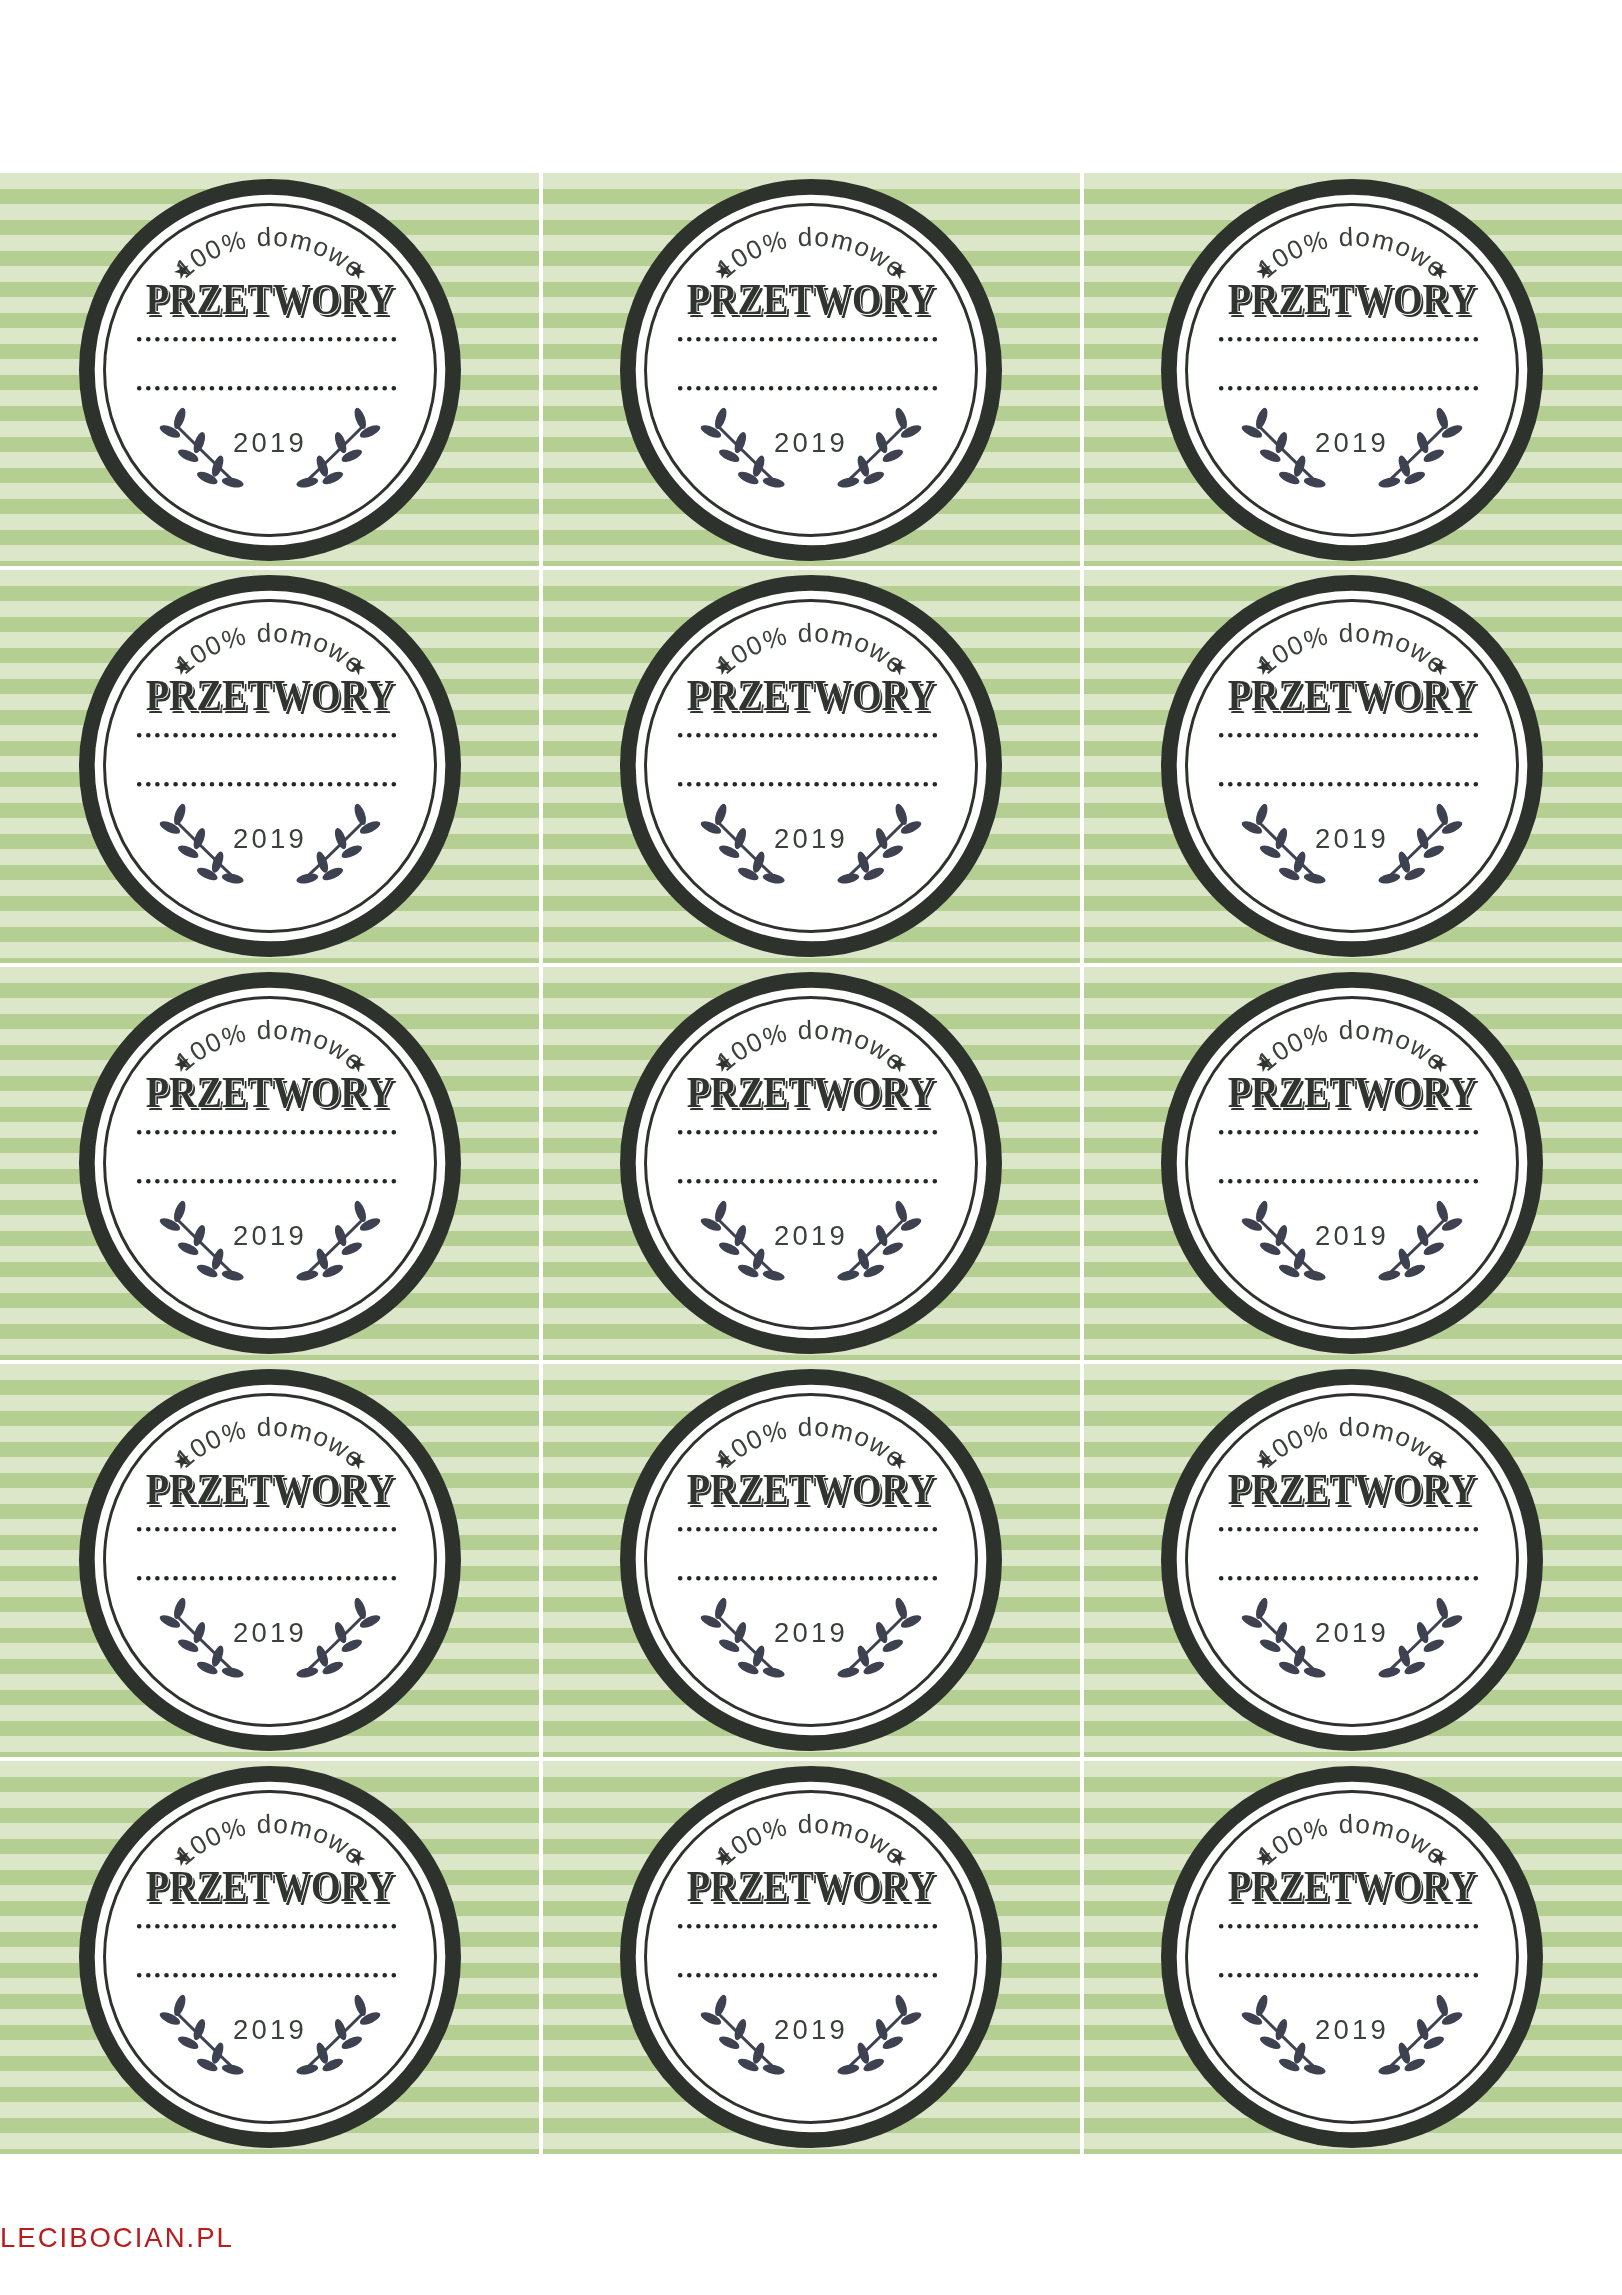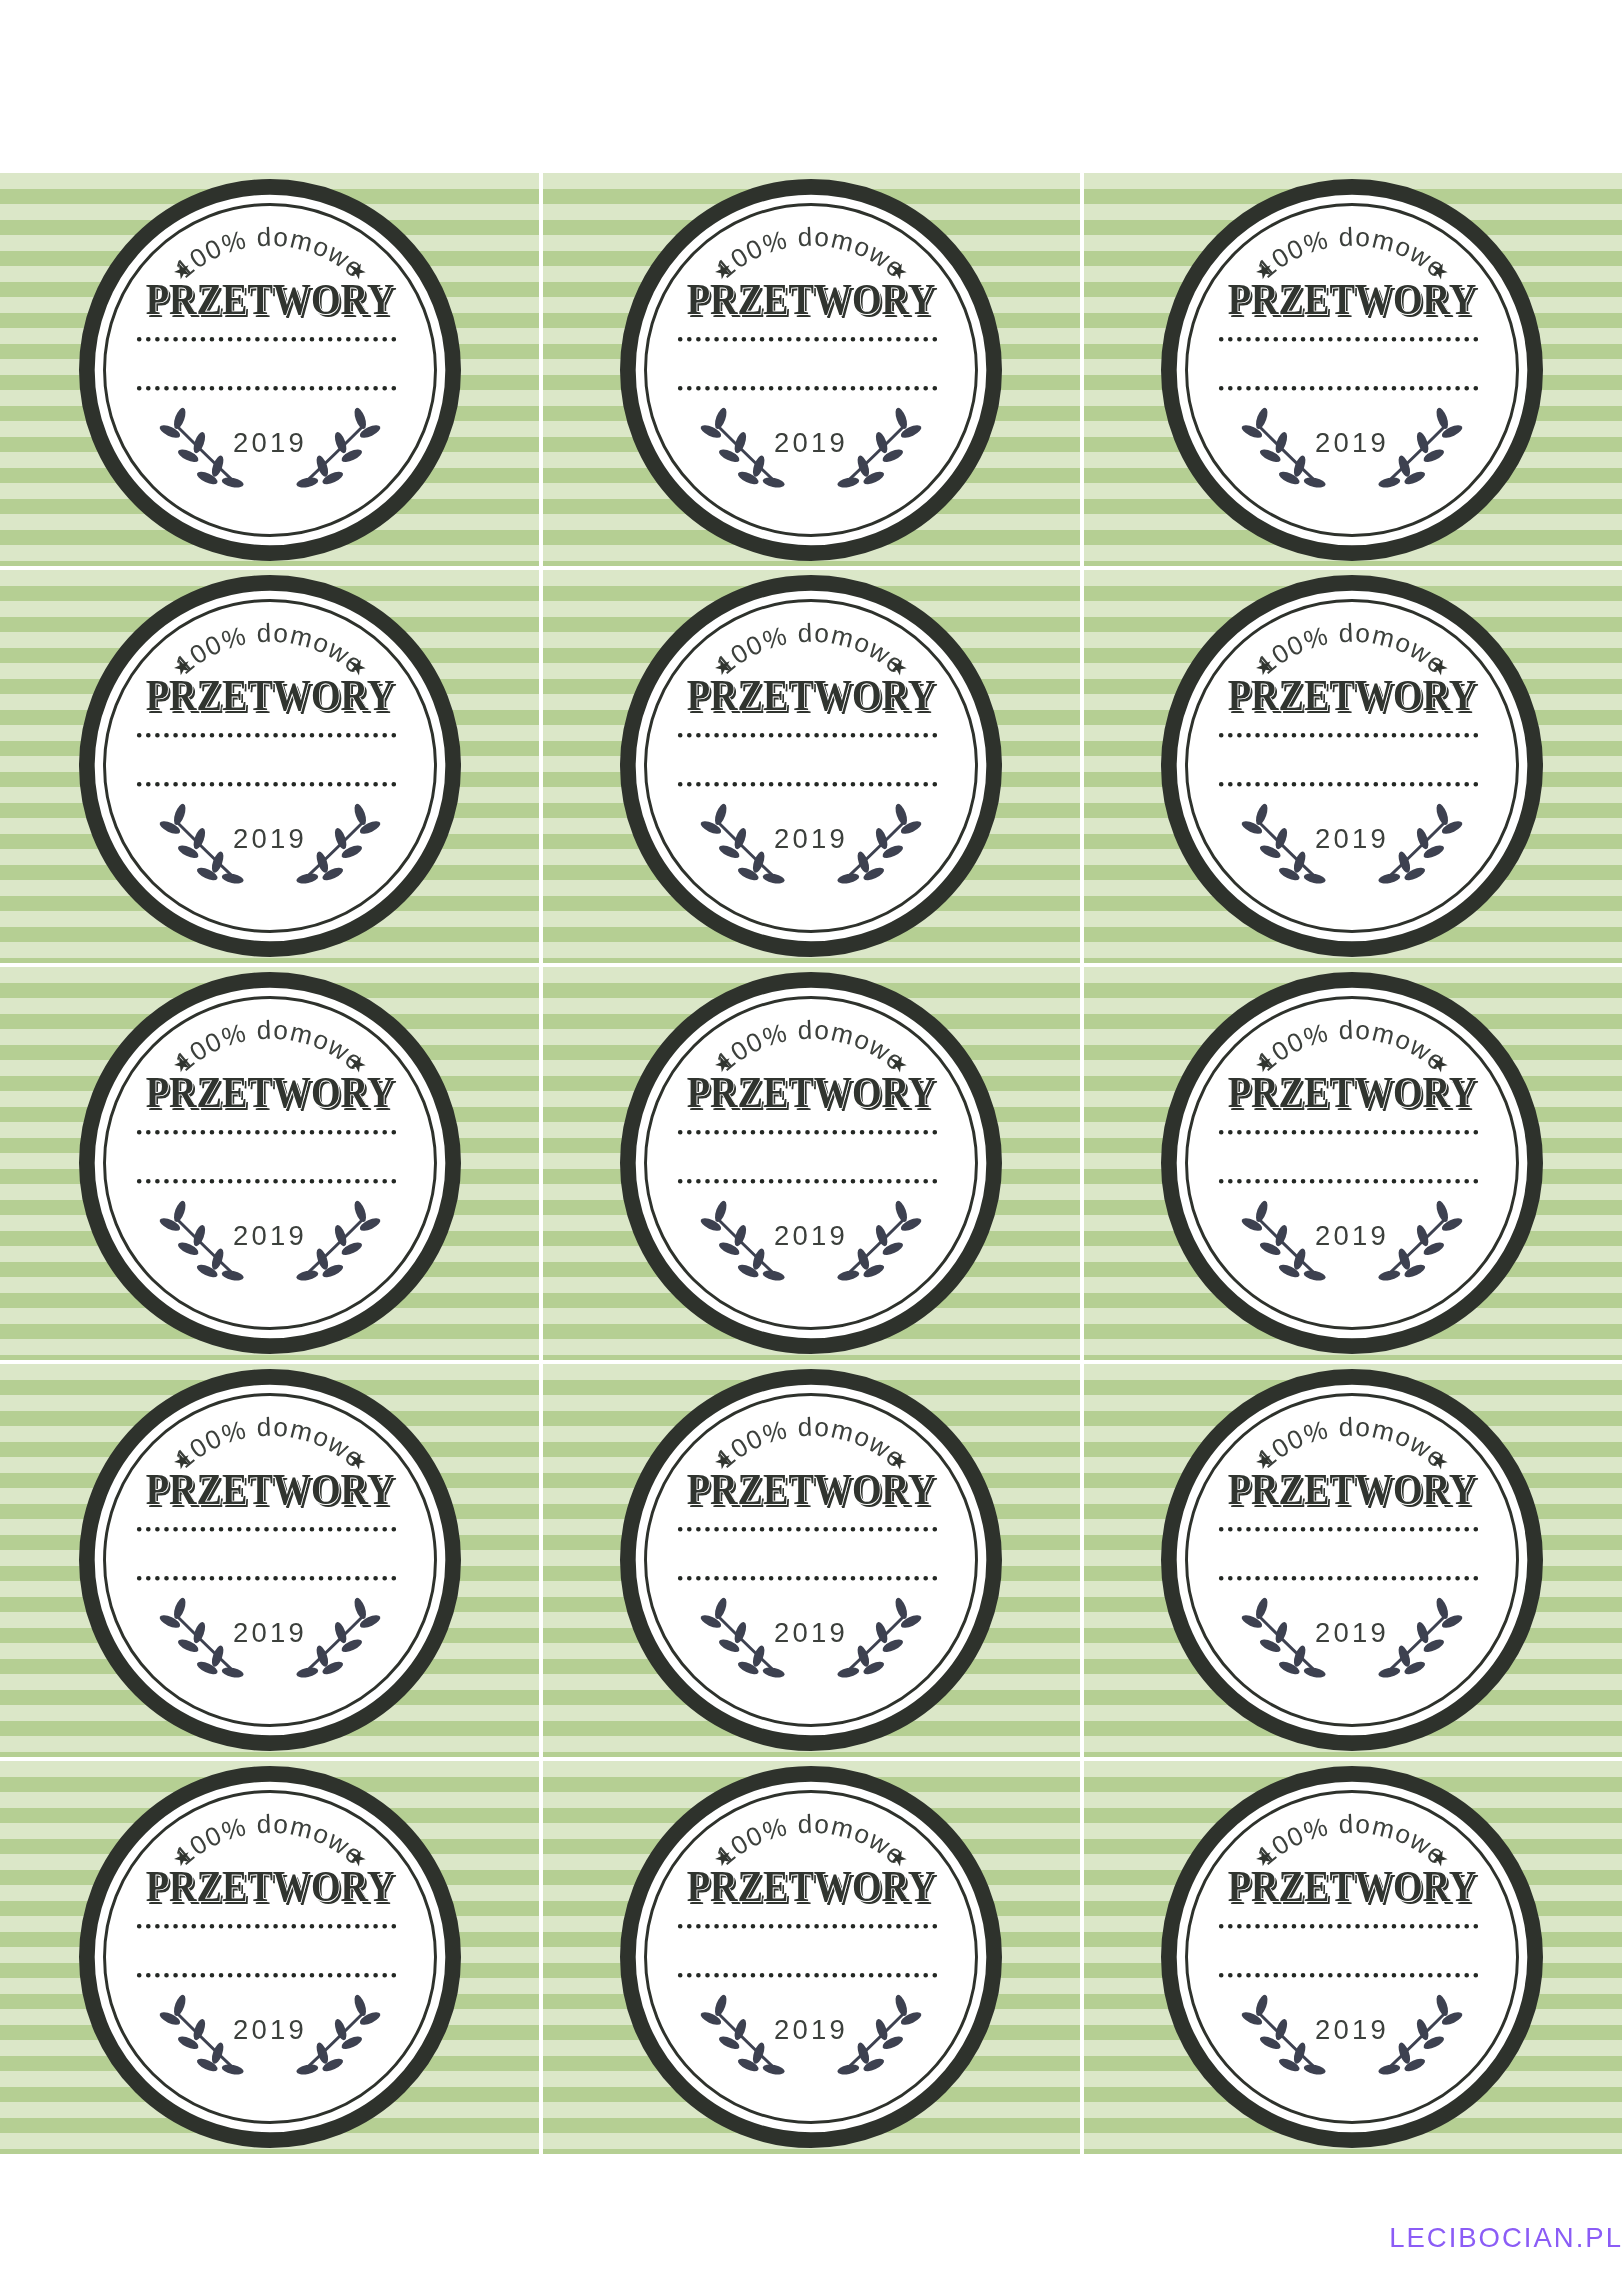--- a/index.html
+++ b/index.html
@@ -16,22 +16,22 @@
   .inner-ring{fill:none;stroke:#2e322c;stroke-width:4.5;}
   .arc-text{font-family:"Liberation Sans",sans-serif;font-size:40px;fill:#3c403c;letter-spacing:2px;}
   .star{font-family:"DejaVu Sans",sans-serif;font-size:32px;fill:#30342f;text-anchor:middle;}
   .title-main{font-family:"Liberation Serif",serif;font-weight:700;font-size:68px;fill:#30342f;
               stroke:#ffffff;stroke-width:3;paint-order:stroke;text-anchor:middle;}
   .title-shadow{font-family:"Liberation Serif",serif;font-weight:700;font-size:68px;fill:#30342f;text-anchor:middle;}
   .dots{stroke:#242824;stroke-width:7;stroke-linecap:round;stroke-dasharray:0.1 13.8;}
   .year{font-family:"Liberation Sans",sans-serif;font-size:42px;fill:#3c403c;letter-spacing:5px;text-anchor:middle;}
   .laurel ellipse{fill:#3d4150;}
   .laurel .stem{fill:none;stroke:#3d4150;stroke-width:4.5;stroke-linecap:round;}
-  .footer{position:absolute;top:2222px;left:0;width:1623px;text-align:right;
-          font-size:27.5px;letter-spacing:2px;color:#8b5cf6;}
+  .footer{position:absolute;top:2222px;left:0;width:1623px;text-align:left;
+          font-size:27.5px;letter-spacing:2px;color:#b91c1c;}
 </style>
 </head>
 <body>
 
 <div class="sheet">
   <div class="stripe-area">
     <div class="row-block">
       <div class="cell">
   <svg class="badge" viewBox="0 0 584 584" width="382" height="382">
     <circle class="outer-ring" cx="292" cy="292" r="280"></circle>

